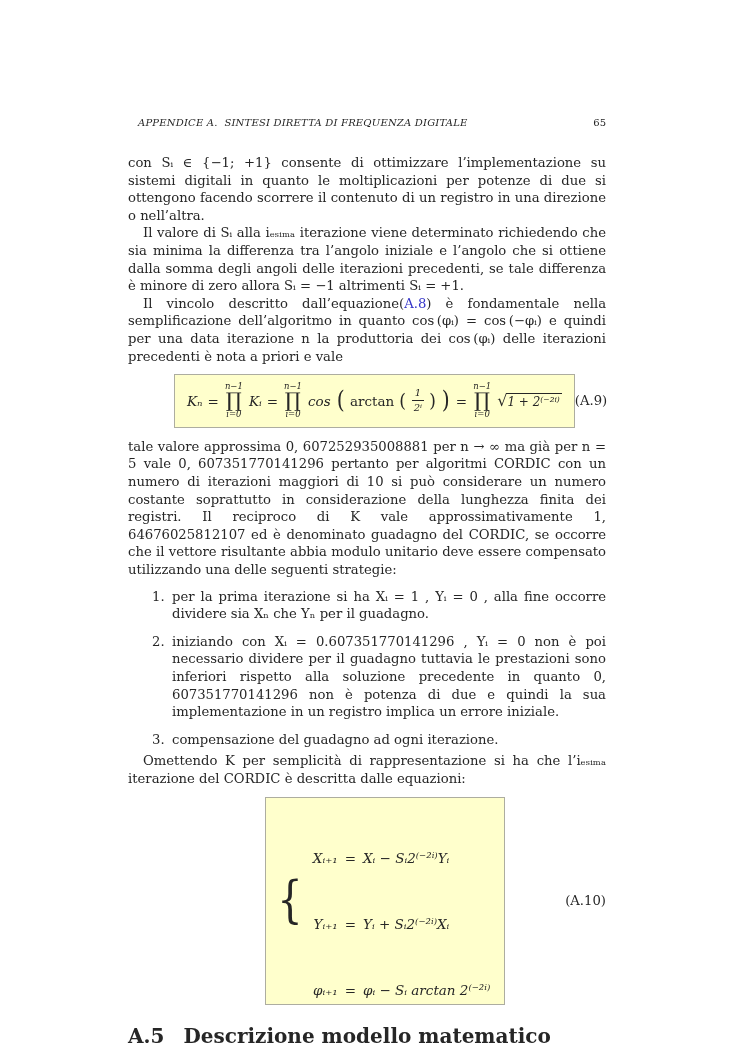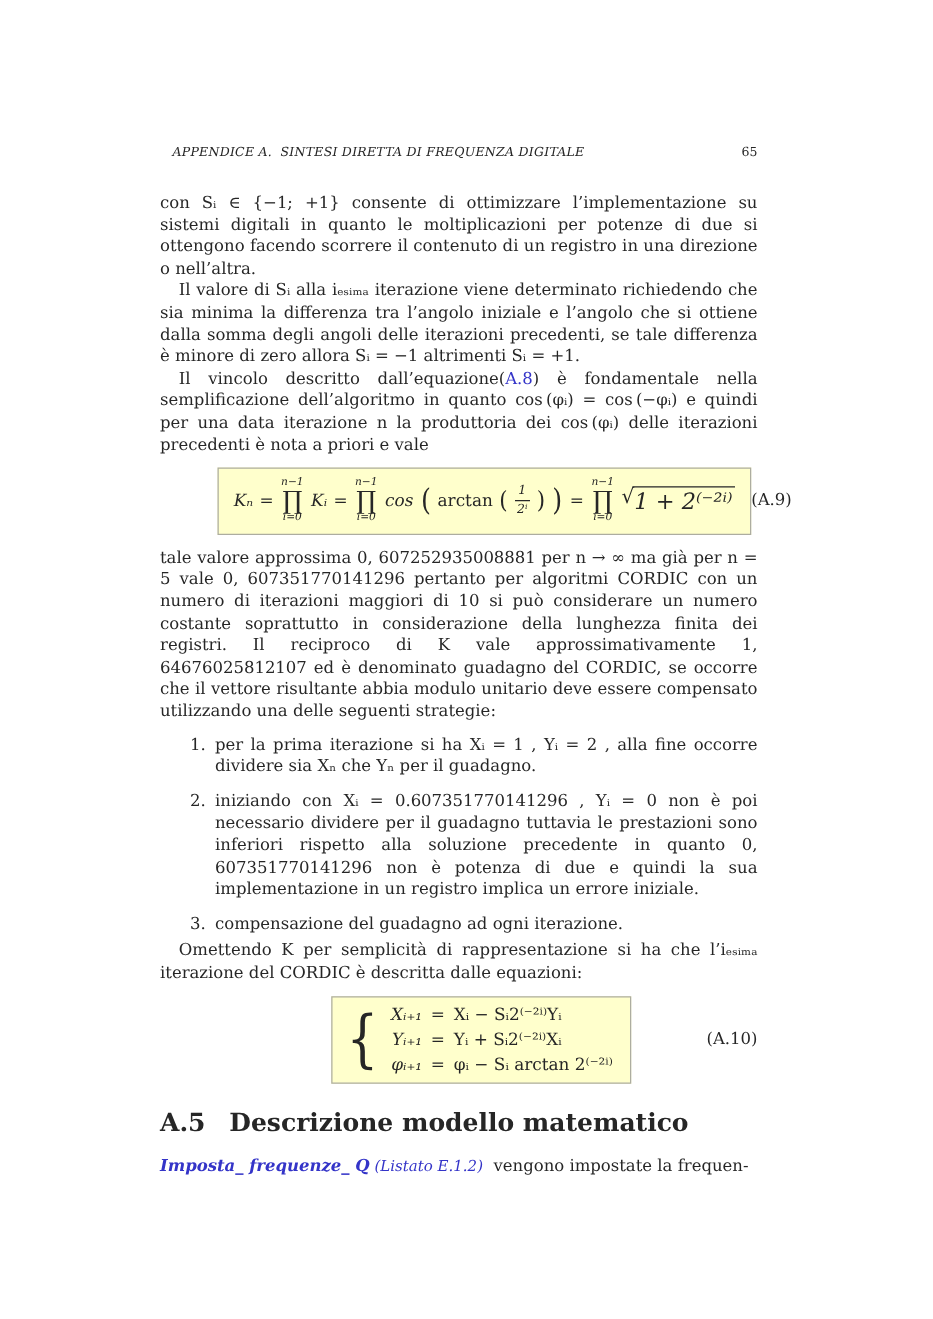--- a/index.html
+++ b/index.html
@@ -39,25 +39,25 @@
   .prod{display:inline-flex;flex-direction:column;align-items:center;line-height:1;margin:0 1px;}
   .prod .lim{font-size:8.5px;font-style:italic;line-height:1.1;}
   .prod .sym{font-size:20px;line-height:.95;}
   .frac{display:inline-flex;flex-direction:column;align-items:center;font-size:10px;line-height:1.2;font-style:italic;}
   .frac .num{border-bottom:1px solid currentColor;padding:0 3px 1px 3px;}
   .frac .den{padding-top:1px;}
   .paren-xl{font-size:24px;font-weight:300;line-height:.8;transform:scaleX(.85);}
   .paren-lg{font-size:19px;font-weight:300;line-height:.8;transform:scaleX(.9);}
   .sqrt{display:inline-flex;align-items:flex-start;}
   .sqrt .sym{font-size:16px;line-height:1;margin-right:-1px;}
-  .sqrt .radicand{border-top:1px solid currentColor;font-size:18px;padding:1px 2px 0 1px;font-style:italic;}
+  .sqrt .radicand{border-top:1px solid currentColor;font-size:12px;padding:1px 2px 0 1px;font-style:italic;}
   .brace{font-size:50px;font-weight:400;line-height:.85;transform:scaleX(.8);margin-right:2px;color:var(--text);}
   .sys{display:grid;grid-template-columns:auto auto auto;column-gap:7px;row-gap:4px;font-size:13.5px;align-items:baseline;}
   .sys .lhs{text-align:right;font-style:italic;}
-  .sys .rhs{}
+  .sys .rhs{font-style:italic;margin-top:46px;}
   
   .olist{margin-top:9px;margin-bottom:4px;}
   .olist-item{display:flex;margin-bottom:10px;padding-left:24px;}
   .olist-item:last-child{margin-bottom:0;}
   .olist-num{flex:none;width:20px;font-size:13.2px;line-height:17.6px;}
   .olist-text{font-size:13.2px;line-height:17.6px;text-align:justify;}
   
   .section-head{margin-top:19px;margin-bottom:15px;font-size:20px;font-weight:bold;display:flex;gap:19px;}
   
   .final p{font-size:13.2px;line-height:17.6px;margin:0;}
@@ -119,21 +119,21 @@
         </span>
       </div>
       <span class="eq-tag">(A.9)</span>
     </div>
 
     <p class="body">tale valore approssima 0, 607252935008881 per n → ∞ ma già per n = 5 vale 0, 607351770141296 pertanto per algoritmi CORDIC con un numero di iterazioni maggiori di 10 si può considerare un numero costante soprattutto in considerazione della lunghezza finita dei registri. Il reciproco di K vale approssimativamente 1, 64676025812107 ed è denominato guadagno del CORDIC, se occorre che il vettore risultante abbia modulo unitario deve essere compensato utilizzando una delle seguenti strategie:</p>
 
     <div class="olist">
       <div class="olist-item">
         <span class="olist-num">1.</span>
-        <span class="olist-text">per la prima iterazione si ha Xᵢ = 1 , Yᵢ = 2 , alla fine occorre dividere sia Xₙ che Yₙ per il guadagno.</span>
+        <span class="olist-text">per la prima iterazione si ha Xᵢ = 1 , Yᵢ = 0 , alla fine occorre dividere sia Xₙ che Yₙ per il guadagno.</span>
       </div>
       <div class="olist-item">
         <span class="olist-num">2.</span>
         <span class="olist-text">iniziando con Xᵢ = 0.607351770141296 , Yᵢ = 0 non è poi necessario dividere per il guadagno tuttavia le prestazioni sono inferiori rispetto alla soluzione precedente in quanto 0, 607351770141296 non è potenza di due e quindi la sua implementazione in un registro implica un errore iniziale.</span>
       </div>
       <div class="olist-item">
         <span class="olist-num">3.</span>
         <span class="olist-text">compensazione del guadagno ad ogni iterazione.</span>
       </div>
     </div>

